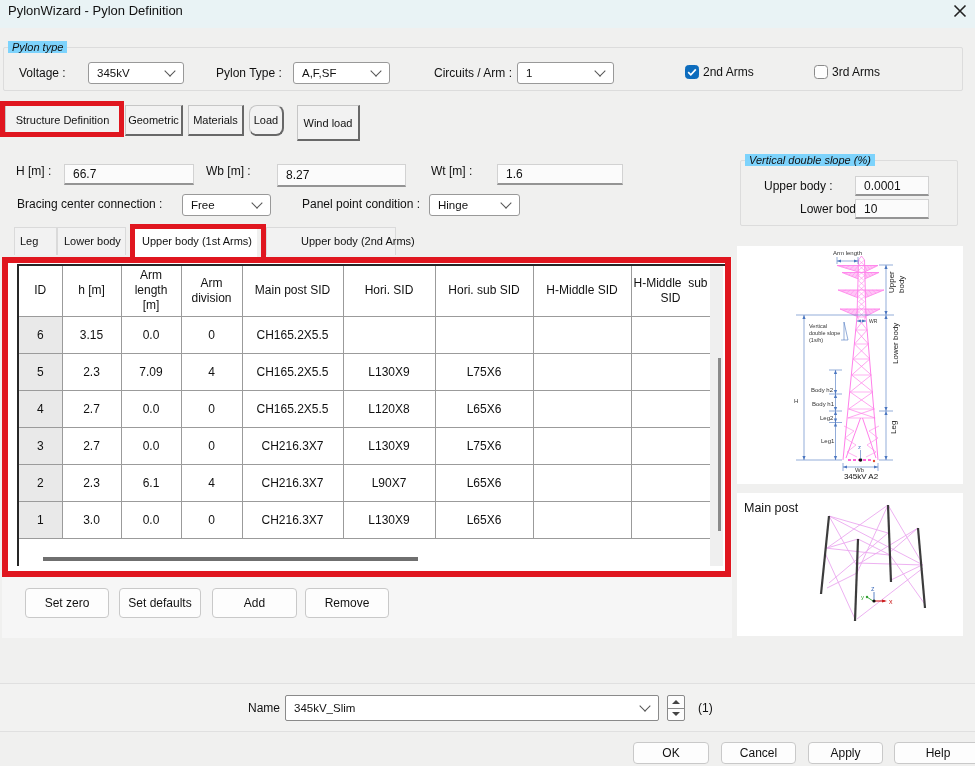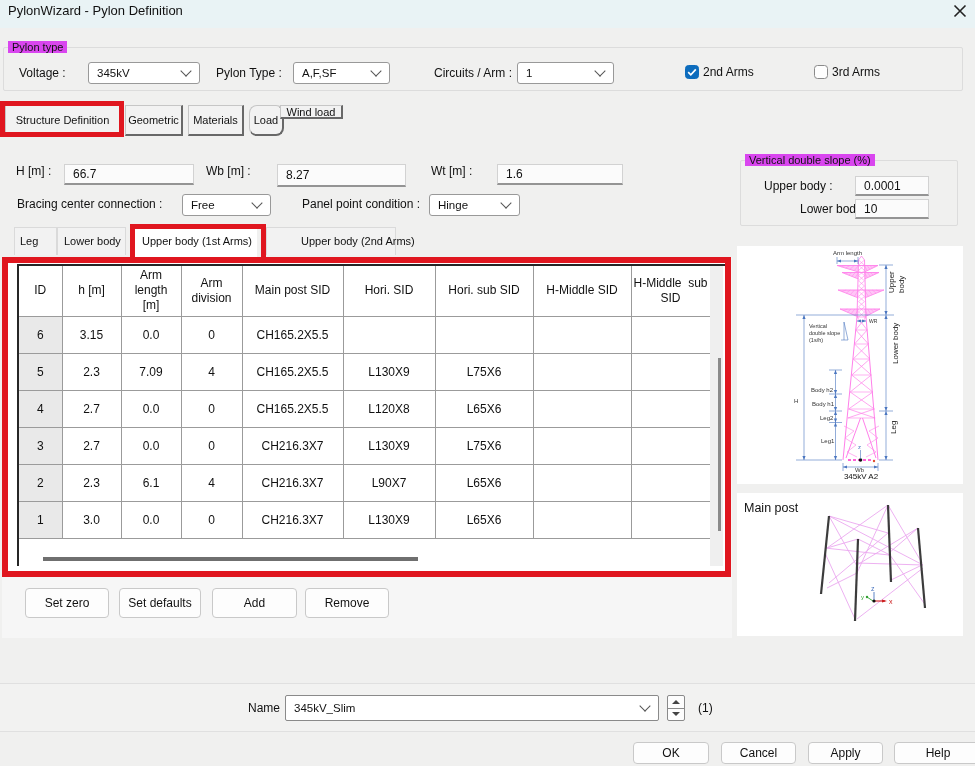--- a/index.html
+++ b/index.html
@@ -6,40 +6,40 @@
 html,body { width:975px; height:766px; overflow:hidden; }
 body { font-family:"Liberation Sans", sans-serif; background:#f0f0ef; position:relative; }
 .abs { position:absolute; }
 .lbl { position:absolute; font-size:12px; color:#111; white-space:nowrap; }
 .combo { position:absolute; background:#fff; border:1px solid #999; border-radius:3px; font-size:11.5px; color:#111; }
 .combo .tx { position:absolute; left:8px; top:50%; transform:translateY(-50%); }
 .chev { position:absolute; right:9px; top:50%; width:8px; height:8px; margin-top:-6px; border-left:1.6px solid #555; border-bottom:1.6px solid #555; transform:rotate(-45deg); }
 .field { position:absolute; background:#fbfbfb; border:1px solid #d2d2d2; border-bottom:2px solid #949494; font-size:12px; color:#111; }
 .field .tx { position:absolute; left:8px; top:50%; transform:translateY(-50%); }
 .gbox { position:absolute; border:1px solid #dcdcdc; border-radius:2px; }
-.glabel { position:absolute; font-size:11px; color:#111; background:#d946ef; padding:0 4px; }
+.glabel { position:absolute; font-size:11px; color:#111; background:#7dd3fc; padding:0 4px;font-style:italic; }
 .tabbtn { position:absolute; background:#f2f2f2; border:1px solid #c6c6c6; border-right:2px solid #686868; border-bottom:2px solid #686868; font-size:11px; color:#111; text-align:center; }
 .tabbtn span { position:absolute; left:0; right:0; top:50%; transform:translateY(-50%); }
 .btn { position:absolute; background:#fdfdfd; border:1px solid #c9c9c9; border-radius:4px; font-size:12px; color:#111; text-align:center; }
 .btn span { position:absolute; left:0; right:0; top:50%; transform:translateY(-50%); }
 .redbox { position:absolute; border:5px solid #e0161f; }
 </style>
 </head>
 <body>
 
 <div class="abs" style="left:0;top:0;width:975px;height:28px;background:#e9f3f5;"></div>
 <div class="lbl" style="left:8px;top:3px;font-size:13px;">PylonWizard - Pylon Definition</div>
 <svg class="abs" style="left:953px;top:4px;" width="14" height="14" viewBox="0 0 14 14">
     <path d="M1.5 1.5 L12.5 12.5 M12.5 1.5 L1.5 12.5" stroke="#222" stroke-width="1.6"></path>
   </svg>
 
 <div class="gbox" style="left:3px;top:47px;width:960px;height:44px;"></div>
 <div class="glabel" style="left:8px;top:41px;">Pylon type</div>
 <div class="lbl" style="left:19px;top:66px;">Voltage :</div>
-<div class="combo" style="left:88px;top:62px;width:112px;height:22px;">
+<div class="combo" style="left:88px;top:62px;width:96px;height:22px;">
     <span class="tx">345kV</span>
     <span class="chev"></span>
   </div>
 <div class="lbl" style="left:216px;top:66px;">Pylon Type :</div>
 <div class="combo" style="left:293px;top:62px;width:97px;height:22px;">
     <span class="tx">A,F,SF</span>
     <span class="chev"></span>
   </div>
 <div class="lbl" style="left:434px;top:66px;">Circuits / Arm :</div>
 <div class="combo" style="left:517px;top:62px;width:97px;height:22px;">
@@ -62,21 +62,21 @@
 <div class="redbox" style="left:0px;top:101px;width:124px;height:36px;"></div>
 <div class="tabbtn" style="left:125px;top:105px;width:58px;height:31px;">
     <span>Geometric</span>
   </div>
 <div class="tabbtn" style="left:188px;top:105px;width:56px;height:31px;">
     <span>Materials</span>
   </div>
 <div class="tabbtn" style="left:249px;top:105px;width:35px;height:31px;border-radius:8px;">
     <span>Load</span>
   </div>
-<div class="tabbtn" style="left:280px;top:105px;width:63px;height:14px;">
+<div class="tabbtn" style="left:297px;top:105px;width:63px;height:36px;">
     <span>Wind load</span>
   </div>
 
 <div class="lbl" style="left:16px;top:164px;">H [m] :</div>
 <div class="field" style="left:64px;top:164px;width:130px;height:21px;">
     <span class="tx">66.7</span>
   </div>
 <div class="lbl" style="left:206px;top:164px;">Wb [m] :</div>
 <div class="field" style="left:277px;top:164px;width:129px;height:23px;">
     <span class="tx">8.27</span>

